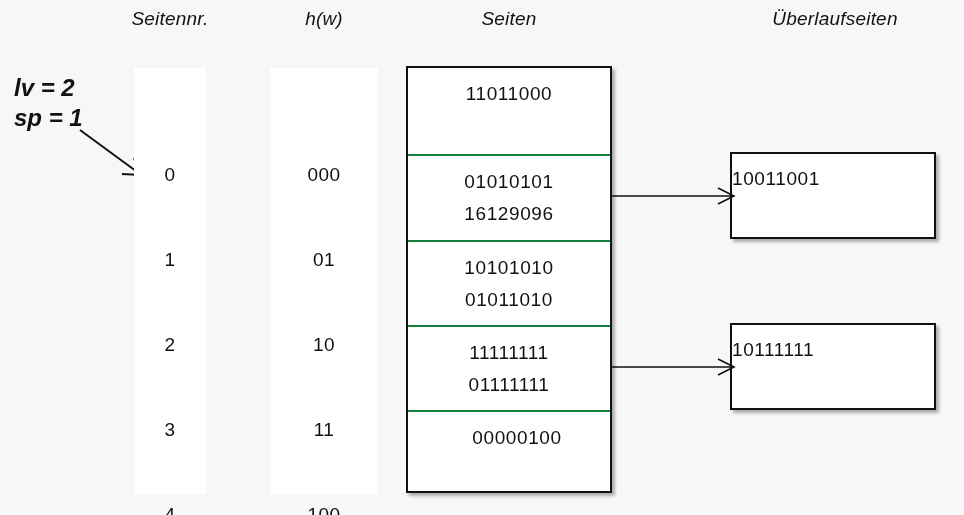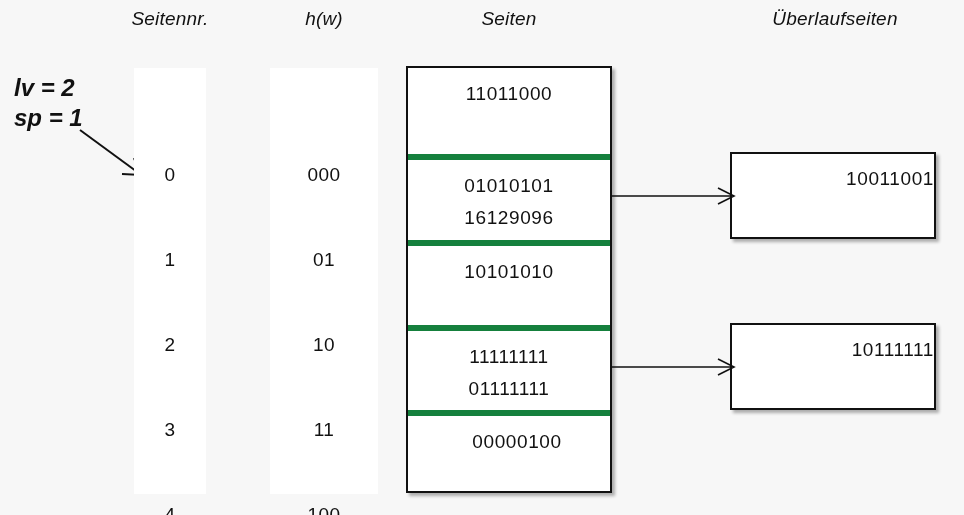--- a/index.html
+++ b/index.html
@@ -93,21 +93,21 @@
     box-shadow: 3px 3px 3px rgba(0,0,0,0.30);
   }
   .page-cell {
     position: absolute;
     left: 0;
     width: 100%;
     box-sizing: border-box;
     background: #ffffff;
   }
   .page-cell + .page-cell {
-    border-top: 6px solid #15803d;
+    border-top: 2px solid #15803d;
   }
   .page-rec {
     display: block;
     text-align: center;
     font-size: 19px;
     letter-spacing: 0.6px;
     color: #111;
     line-height: 1.0;
   }
 
@@ -118,21 +118,21 @@
     height: 87px;
     background: #ffffff;
     border: 2px solid #111;
     box-sizing: border-box;
     box-shadow: 3px 3px 3px rgba(0,0,0,0.30);
   }
   #ovf-box-0 { left: 730px; top: 152px; }
   #ovf-box-1 { left: 730px; top: 323px; }
   .ovf-rec {
     display: block;
-    text-align: right;
+    text-align: left;
     font-size: 19px;
     letter-spacing: 0.6px;
     color: #111;
     margin-top: 14px;
   }
 
   
   .connector {
     position: absolute;
     height: 24px;
@@ -183,20 +183,21 @@
   <div id="pages-table">
       <div class="page-cell" style="top: 0px; height: 86px;">
         <span class="page-rec" style="position: absolute; left: 0px; width: 100%; top: 16px;">11011000</span>
       </div>
       <div class="page-cell" style="top: 86px; height: 86px;">
         <span class="page-rec" style="position: absolute; left: 0px; width: 100%; top: 16px;">01010101</span>
         <span class="page-rec" style="position: absolute; left: 0px; width: 100%; top: 48px;">16129096</span>
       </div>
       <div class="page-cell" style="top: 172px; height: 85px;">
         <span class="page-rec" style="position: absolute; left: 0px; width: 100%; top: 16px;">10101010</span>
+        <span class="page-rec" style="position: absolute; left: 0px; width: 100%; top: 48px;">01011010</span>
       </div>
       <div class="page-cell" style="top: 257px; height: 85px;">
         <span class="page-rec" style="position: absolute; left: 0px; width: 100%; top: 16px;">11111111</span>
         <span class="page-rec" style="position: absolute; left: 0px; width: 100%; top: 48px;">01111111</span>
       </div>
       <div class="page-cell" style="top: 342px; height: 81px;">
         <span class="page-rec" style="position: absolute; left: 8px; width: 100%; top: 16px;">00000100</span>
       </div>
     </div>
 

